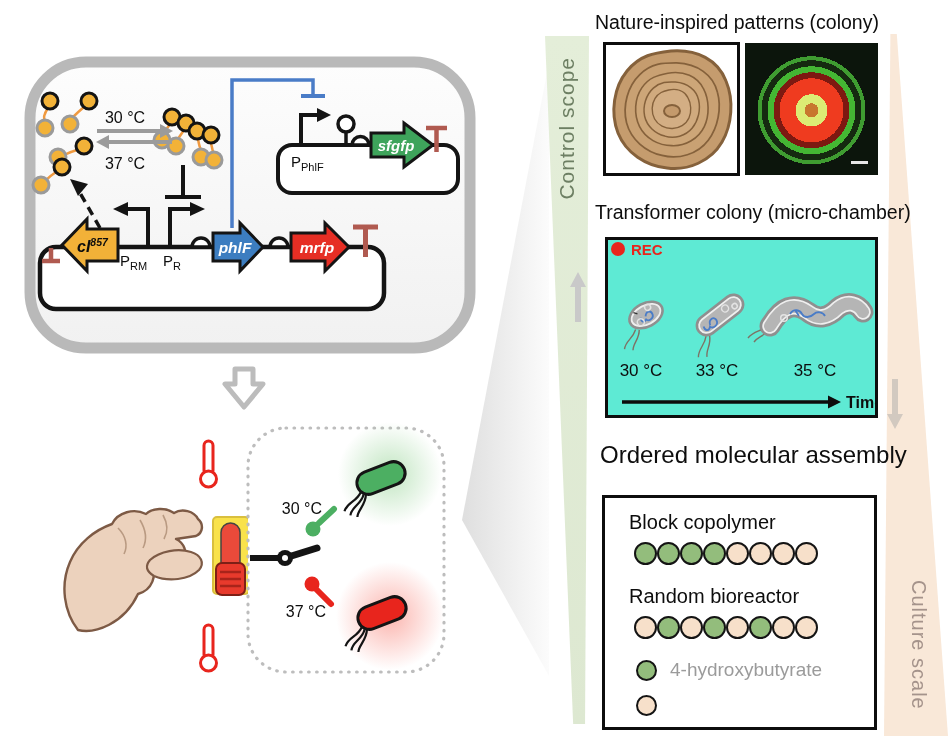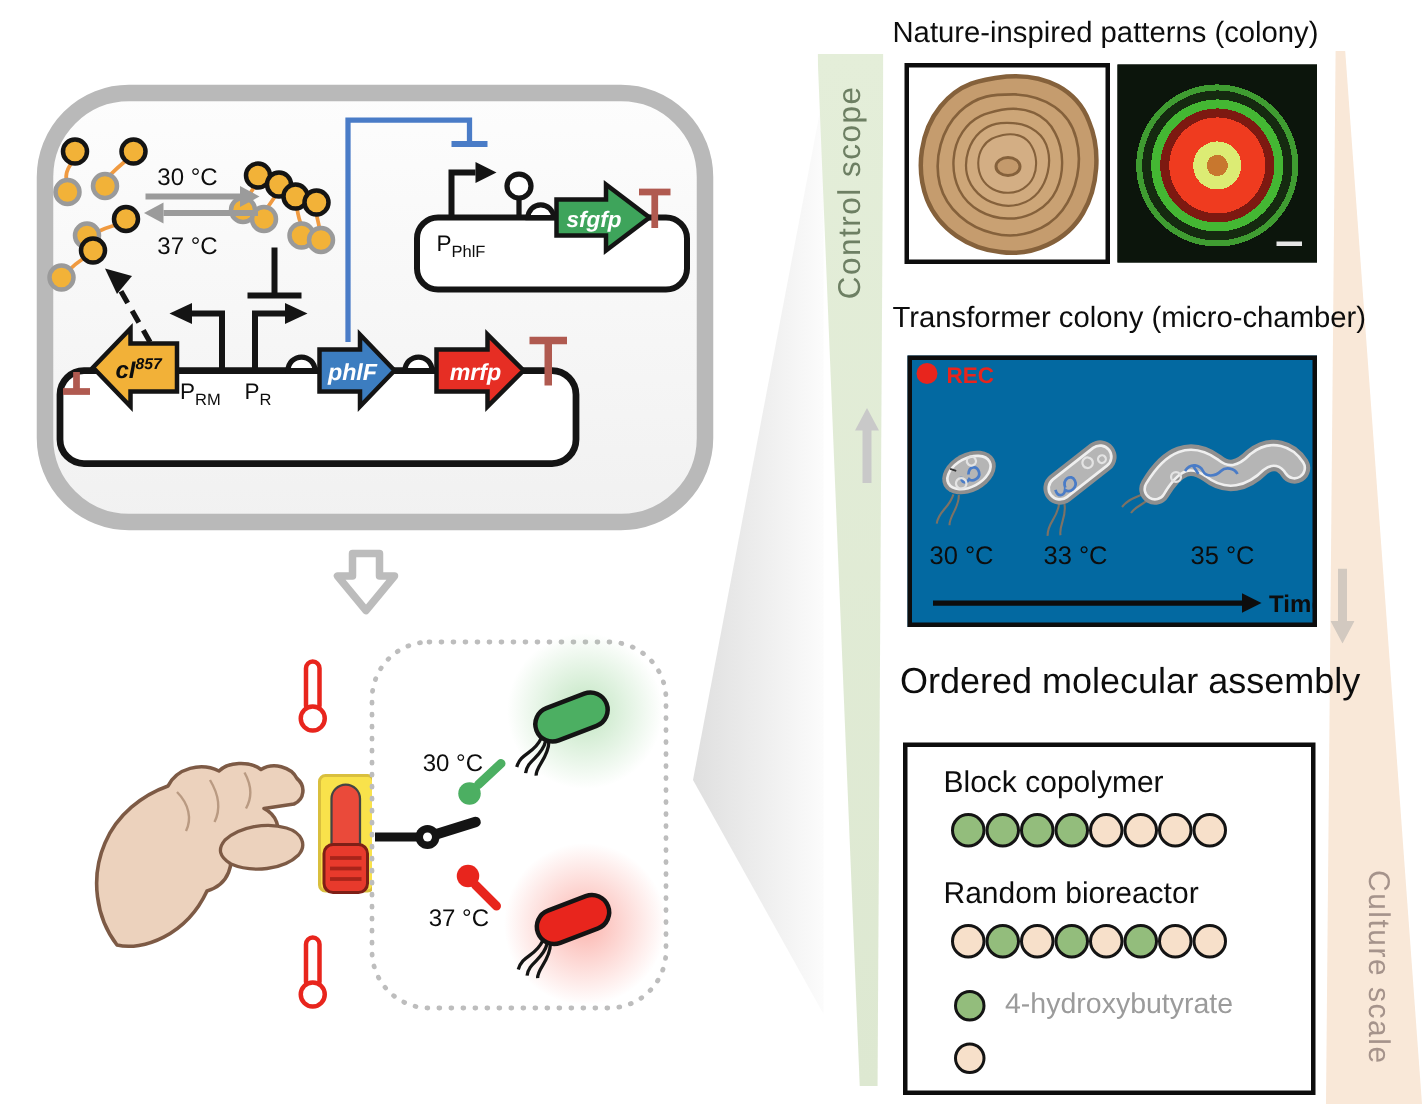--- a/index.html
+++ b/index.html
@@ -22,21 +22,21 @@
   .banner-peach{left:884px;top:34px;width:64px;height:702px;background:#f9e8d8;
       clip-path:polygon(10% 0%,20% 0%,100% 100%,0% 100%)}
   .banner-label{position:absolute;display:flex;align-items:center;justify-content:center}
   .banner-label span{display:block;letter-spacing:1px;white-space:nowrap}
   .label-control span{writing-mode:vertical-rl;transform:rotate(180deg);font-size:21px;color:#6d7f63}
   .label-culture span{writing-mode:vertical-rl;font-size:20px;color:#a5938b}
   .colony-photo{position:absolute;left:745px;top:43px;width:133px;height:132px;background:
      radial-gradient(circle 64px at 50% 51%, #c8772e 0 7px, #dcec74 7px 16px, #ef3b1f 16px 32px,
        #7d1911 32px 38px, #44b733 38px 44px, #152a10 44px 50px, #3f9c31 50px 54px, #0c150c 54px 64px) #0c150c}
   .scale-bar{position:absolute;right:10px;bottom:11px;width:17px;height:3px;background:#e6e6e6}
-  .rec-box{position:absolute;left:605px;top:237px;width:267px;height:175px;border:3px solid #0d0d0d;background:#0369a1}
+  .rec-box{position:absolute;left:605px;top:237px;width:267px;height:175px;border:3px solid #0d0d0d;background:#5eead4}
   .assembly-box{position:absolute;left:602px;top:495px;width:269px;height:229px;border:3px solid #0d0d0d;background:#fff}
   .colony-art{position:absolute;left:603px;top:42px;width:131px;height:128px;border:3px solid #0d0d0d;background:#fff}
 </style>
 </head>
 <body>
 
 <div class="canvas">
 
   <svg class="abs" style="left:0;top:0" width="560" height="738" viewBox="0 0 560 738">
     <defs>

